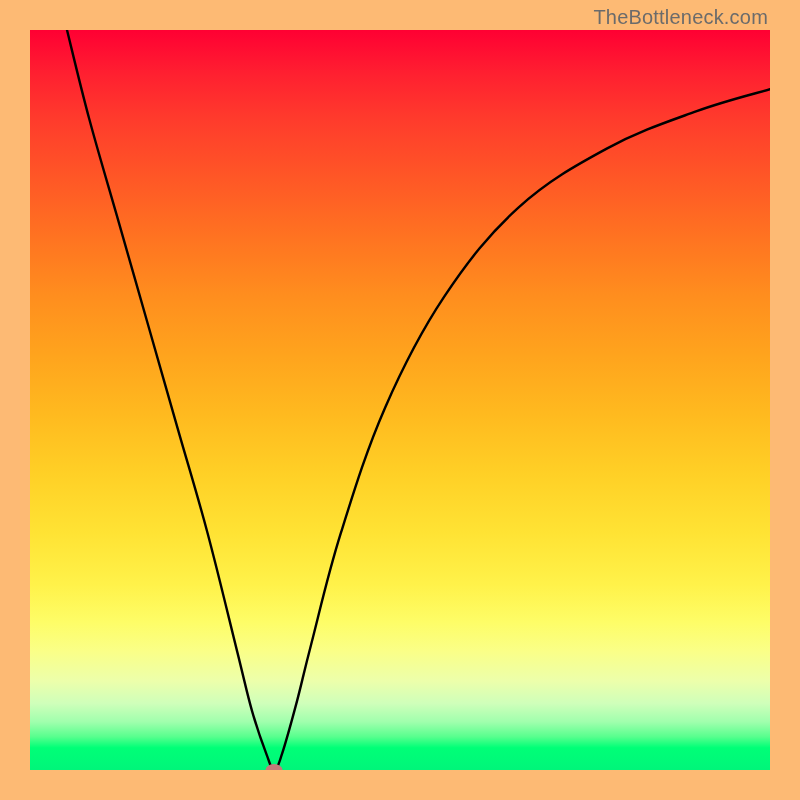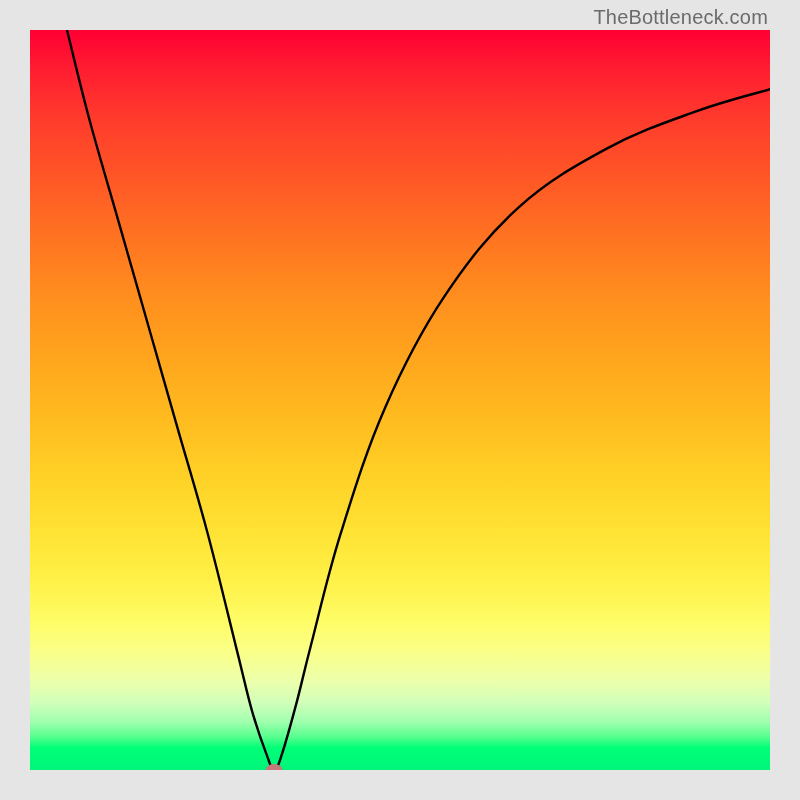--- a/index.html
+++ b/index.html
@@ -8,21 +8,21 @@
     width: 800px;
     height: 800px;
     overflow: hidden;
     background: #000;
     font-family: Arial, Helvetica, sans-serif;
   }
   .stage {
     position: relative;
     width: 800px;
     height: 800px;
-    background: #e5e5e5;
+    background: #fdba74;
   }
   .plot-area {
     position: absolute;
     left: 30px;
     top: 30px;
     width: 740px;
     height: 740px;
     overflow: hidden;
   }
   .gradient-bg {

